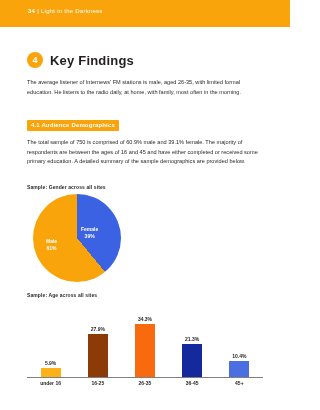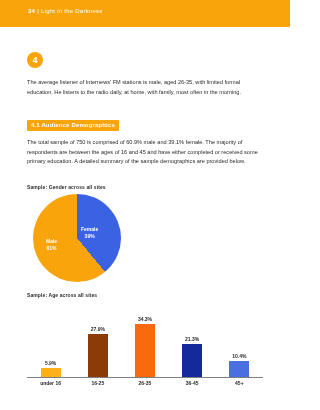--- a/index.html
+++ b/index.html
@@ -205,20 +205,21 @@
 
 <div class="page">
 
   <div class="header-band"></div>
   <div class="header-text">
     <span class="pg">34</span><span class="sep">|</span><span>Light in the Darkness</span>
   </div>
 
   <div class="title-row">
     <div class="chapter-badge">4</div>
+    <div class="title-text">Key Findings</div>
   </div>
 
   <div class="para" id="intro-para">The average listener of Internews' FM stations is male, aged 26-35, with limited formal education. He listens to the radio daily, at home, with family, most often in the morning.</div>
 
   <div class="section-head">4.1 Audience Demographics</div>
 
   <div class="para" id="demo-para">The total sample of 750 is comprised of 60.9% male and 39.1% female. The majority of respondents are between the ages of 16 and 45 and have either completed or received some primary education. A detailed summary of the sample demographics are provided below.</div>
 
   <div class="caption" id="caption-gender">Sample: Gender across all sites</div>
 

